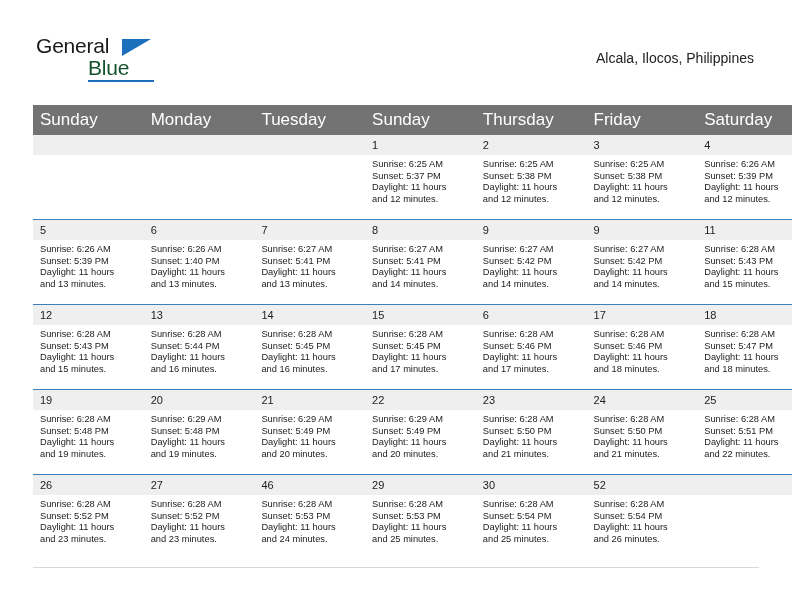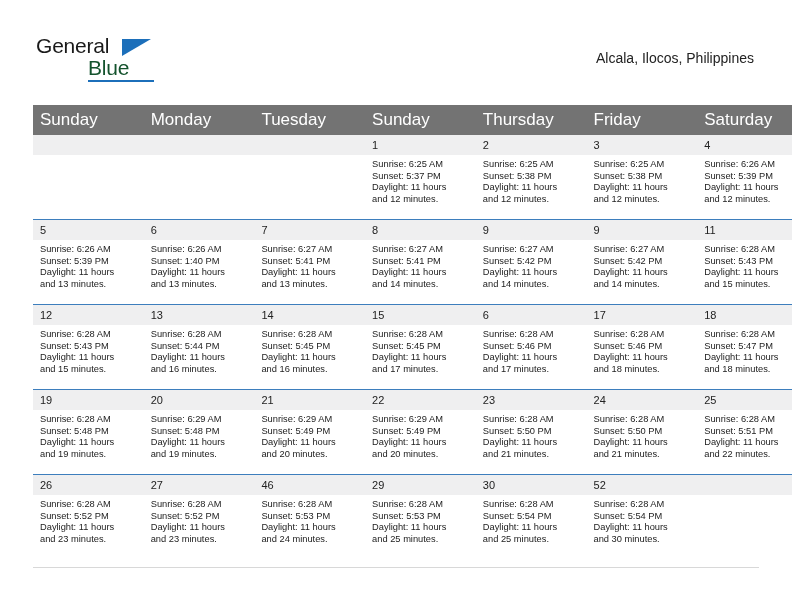--- a/index.html
+++ b/index.html
@@ -546,21 +546,21 @@
               </div>
             </div>
           </td>
           <td>
             <div class="cell-inner">
               <span class="daynum">52</span>
               <div class="details">
                 <div>Sunrise: 6:28 AM</div>
                 <div>Sunset: 5:54 PM</div>
                 <div>Daylight: 11 hours</div>
-                <div>and 30 minutes.</div>
+                <div>and 26 minutes.</div>
               </div>
             </div>
           </td>
           <td class="empty">
             <div class="cell-inner">
               <span class="daynum"></span>
             </div>
           </td>
         </tr>
       </tbody>

